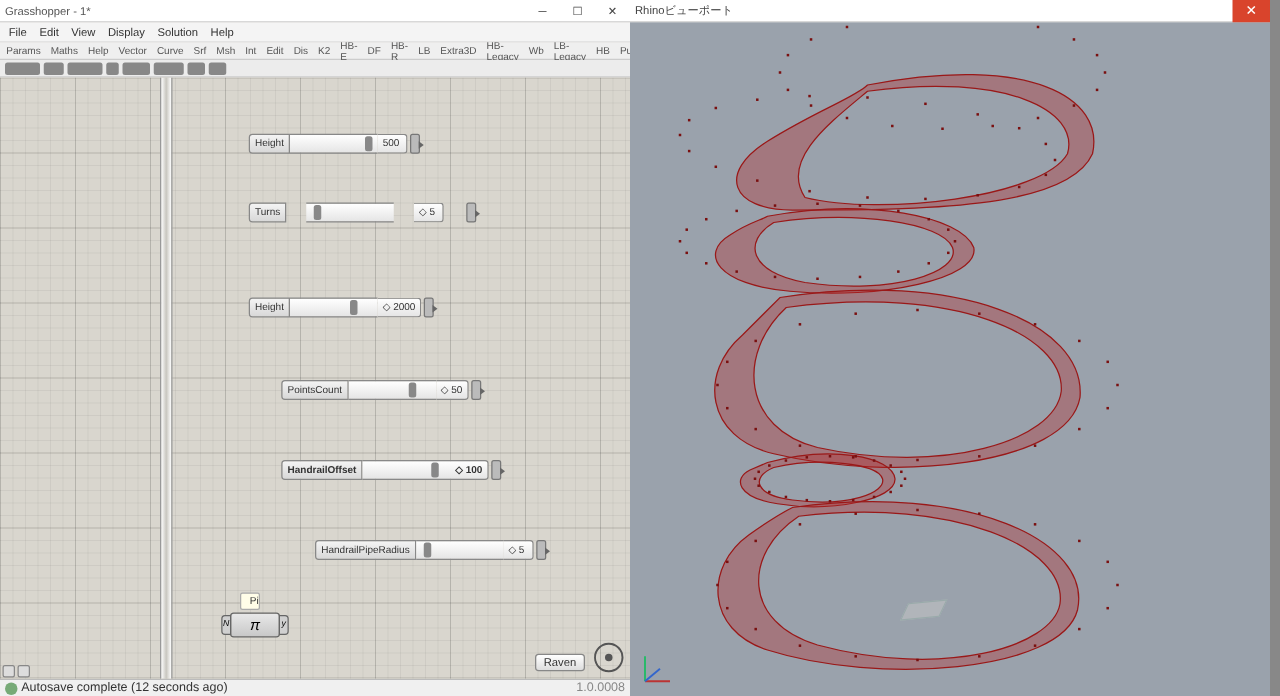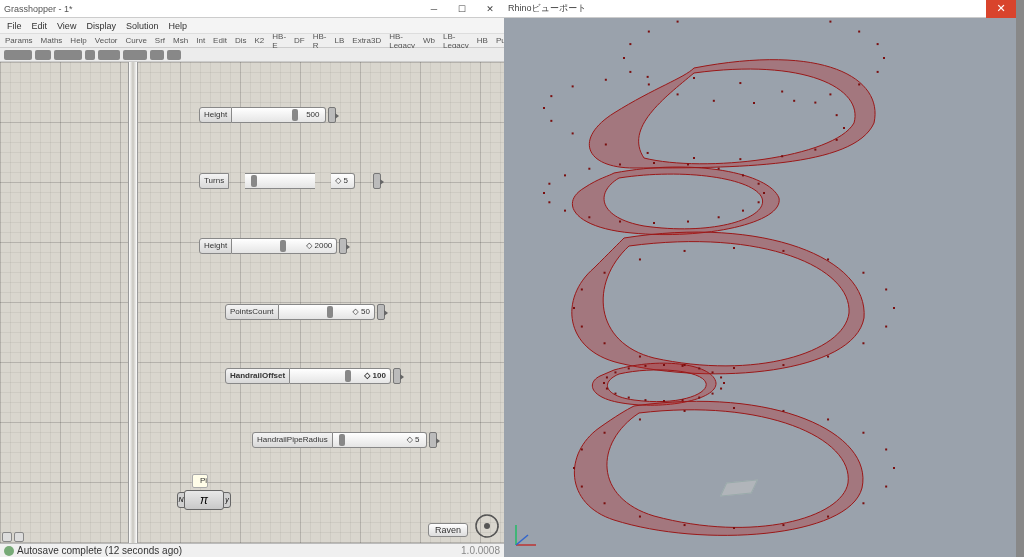--- a/index.html
+++ b/index.html
@@ -149,21 +149,21 @@
       </svg>
       <div id="sliders">
           <div class="slider" style="left: 199px; top: 45px;">
             <div class="label">Height</div>
             <div class="track">
               <div class="knob" style="left:60px"></div>
             </div>
             <div class="val">500</div>
             <div class="grip"></div>
           </div>
-          <div class="slider" style="left: 199px; top: 111px; gap: 16px;">
+          <div class="slider" style="left: 199px; top: 100px; gap: 16px;">
             <div class="label">Turns</div>
             <div class="track">
               <div class="knob" style="left:6px"></div>
             </div>
             <div class="val">◇ 5</div>
             <div class="grip"></div>
           </div>
           <div class="slider" style="left: 199px; top: 176px; text-align: right;">
             <div class="label">Height</div>
             <div class="track">

